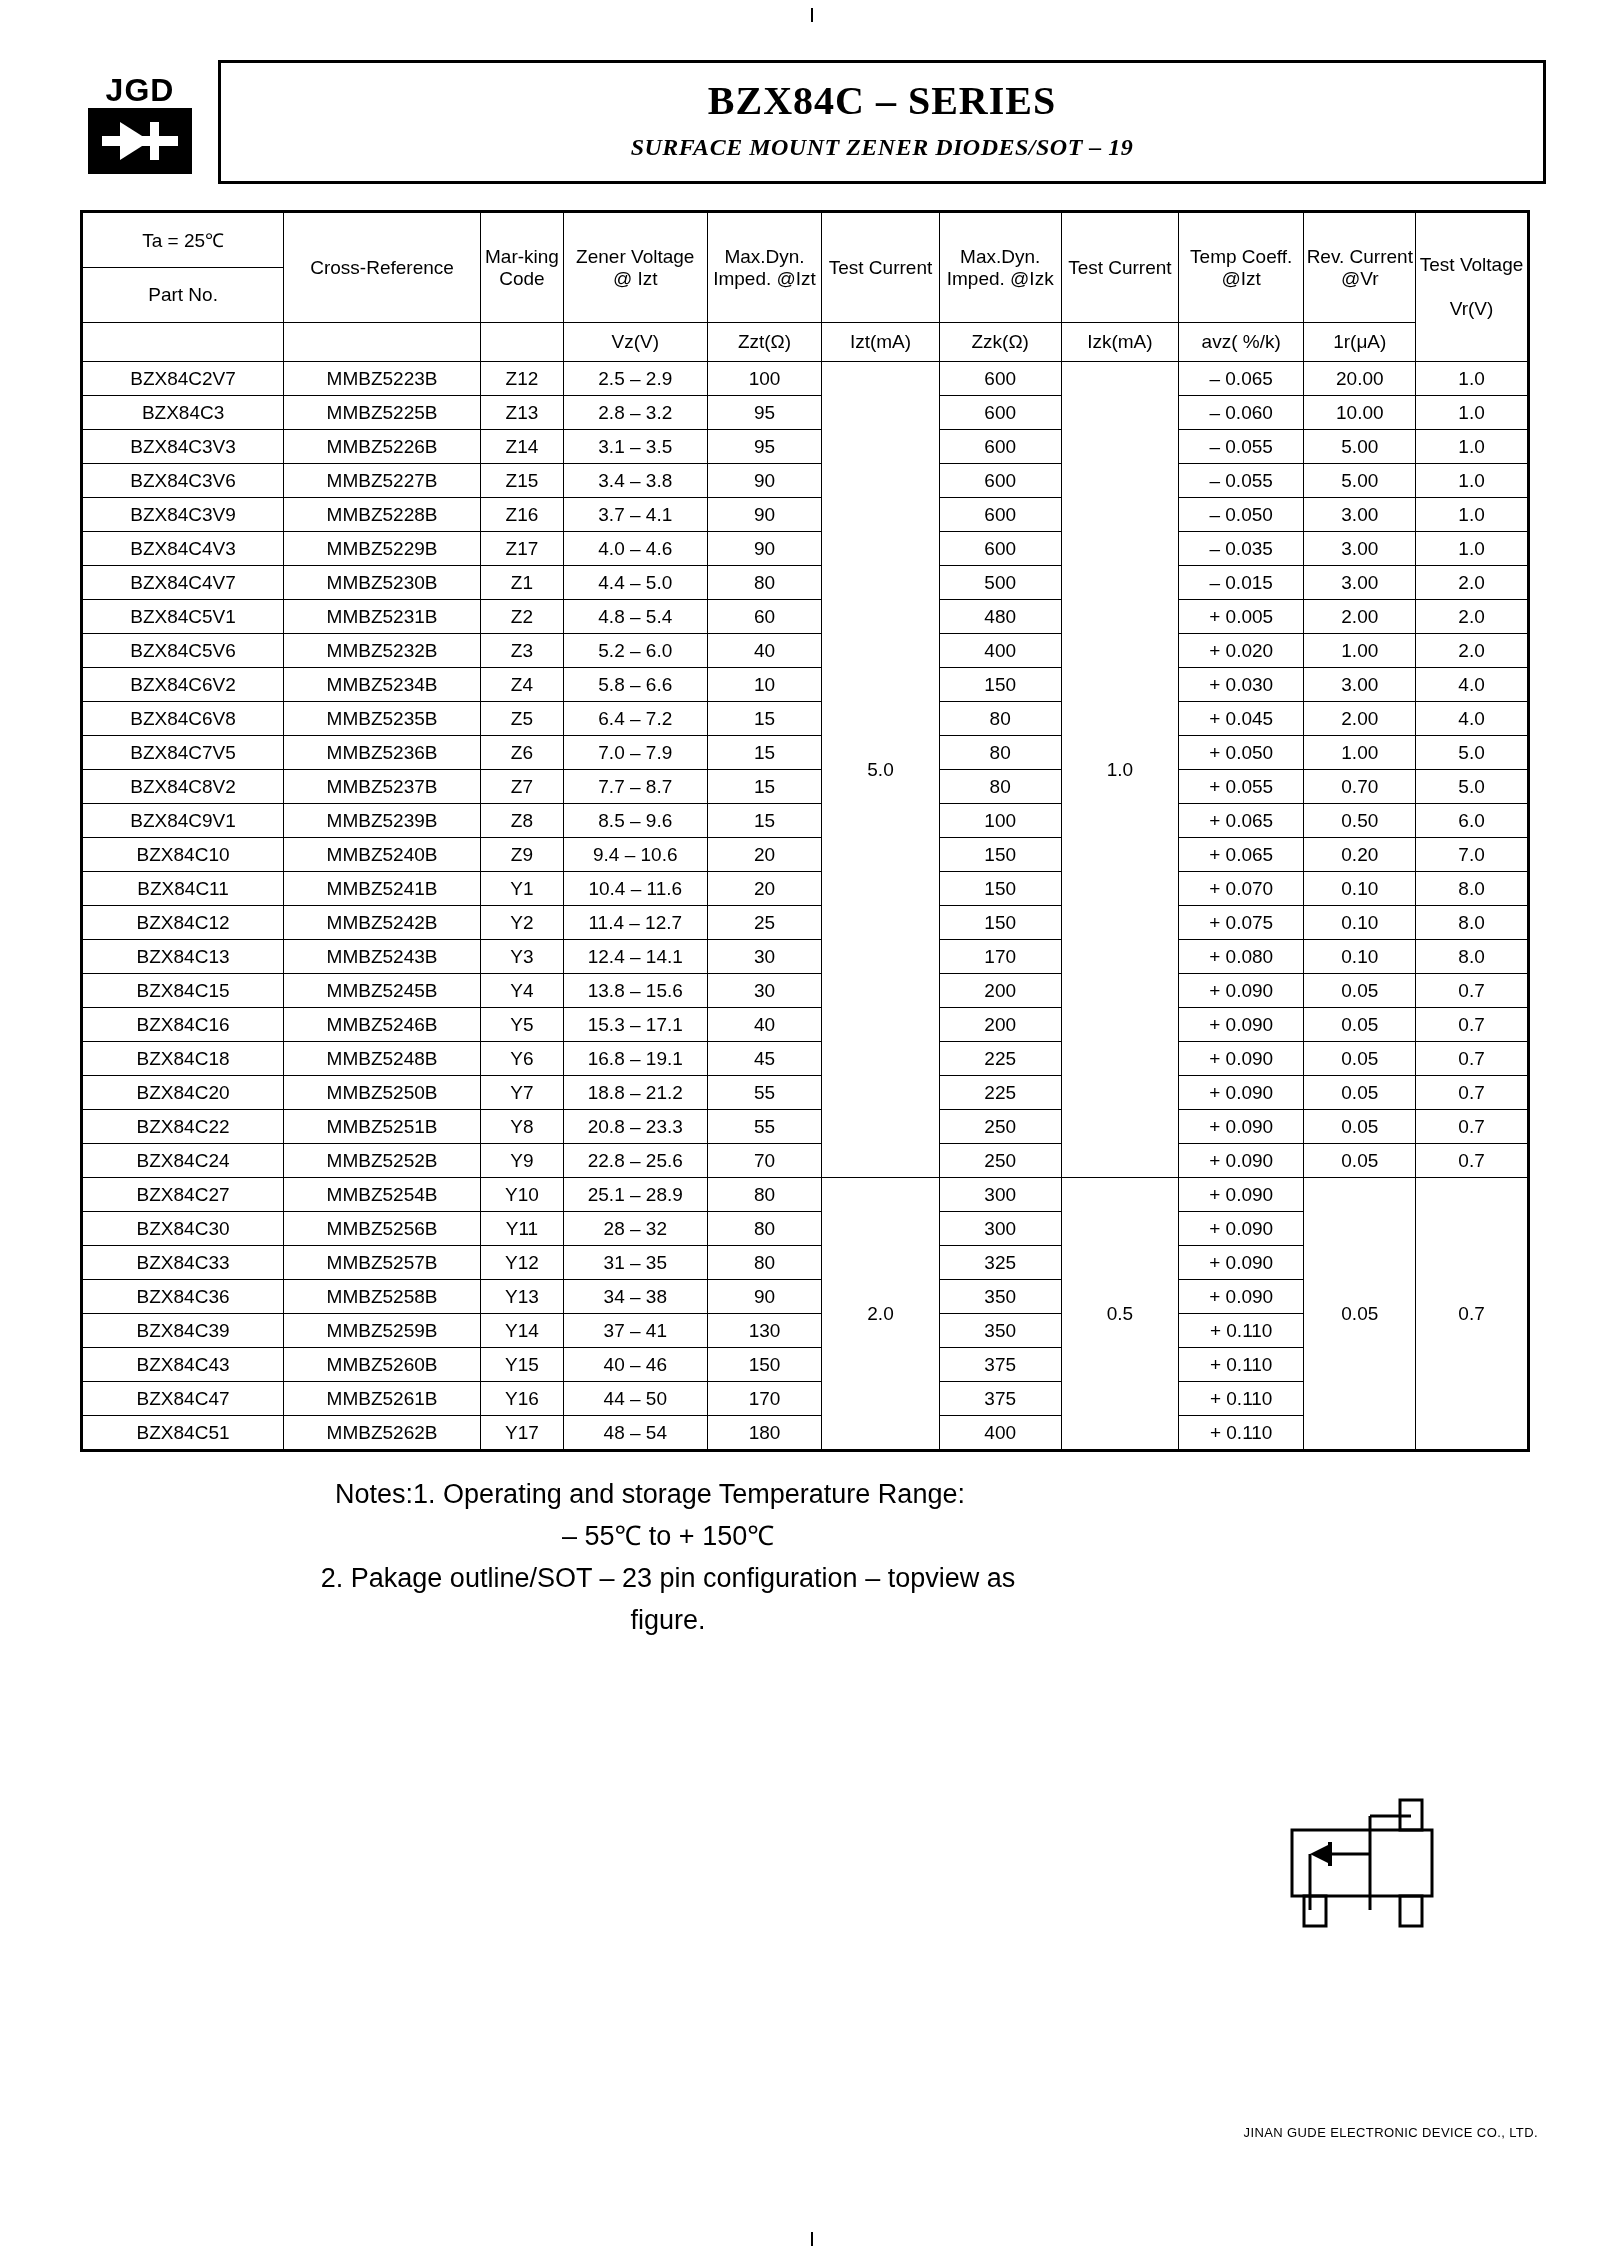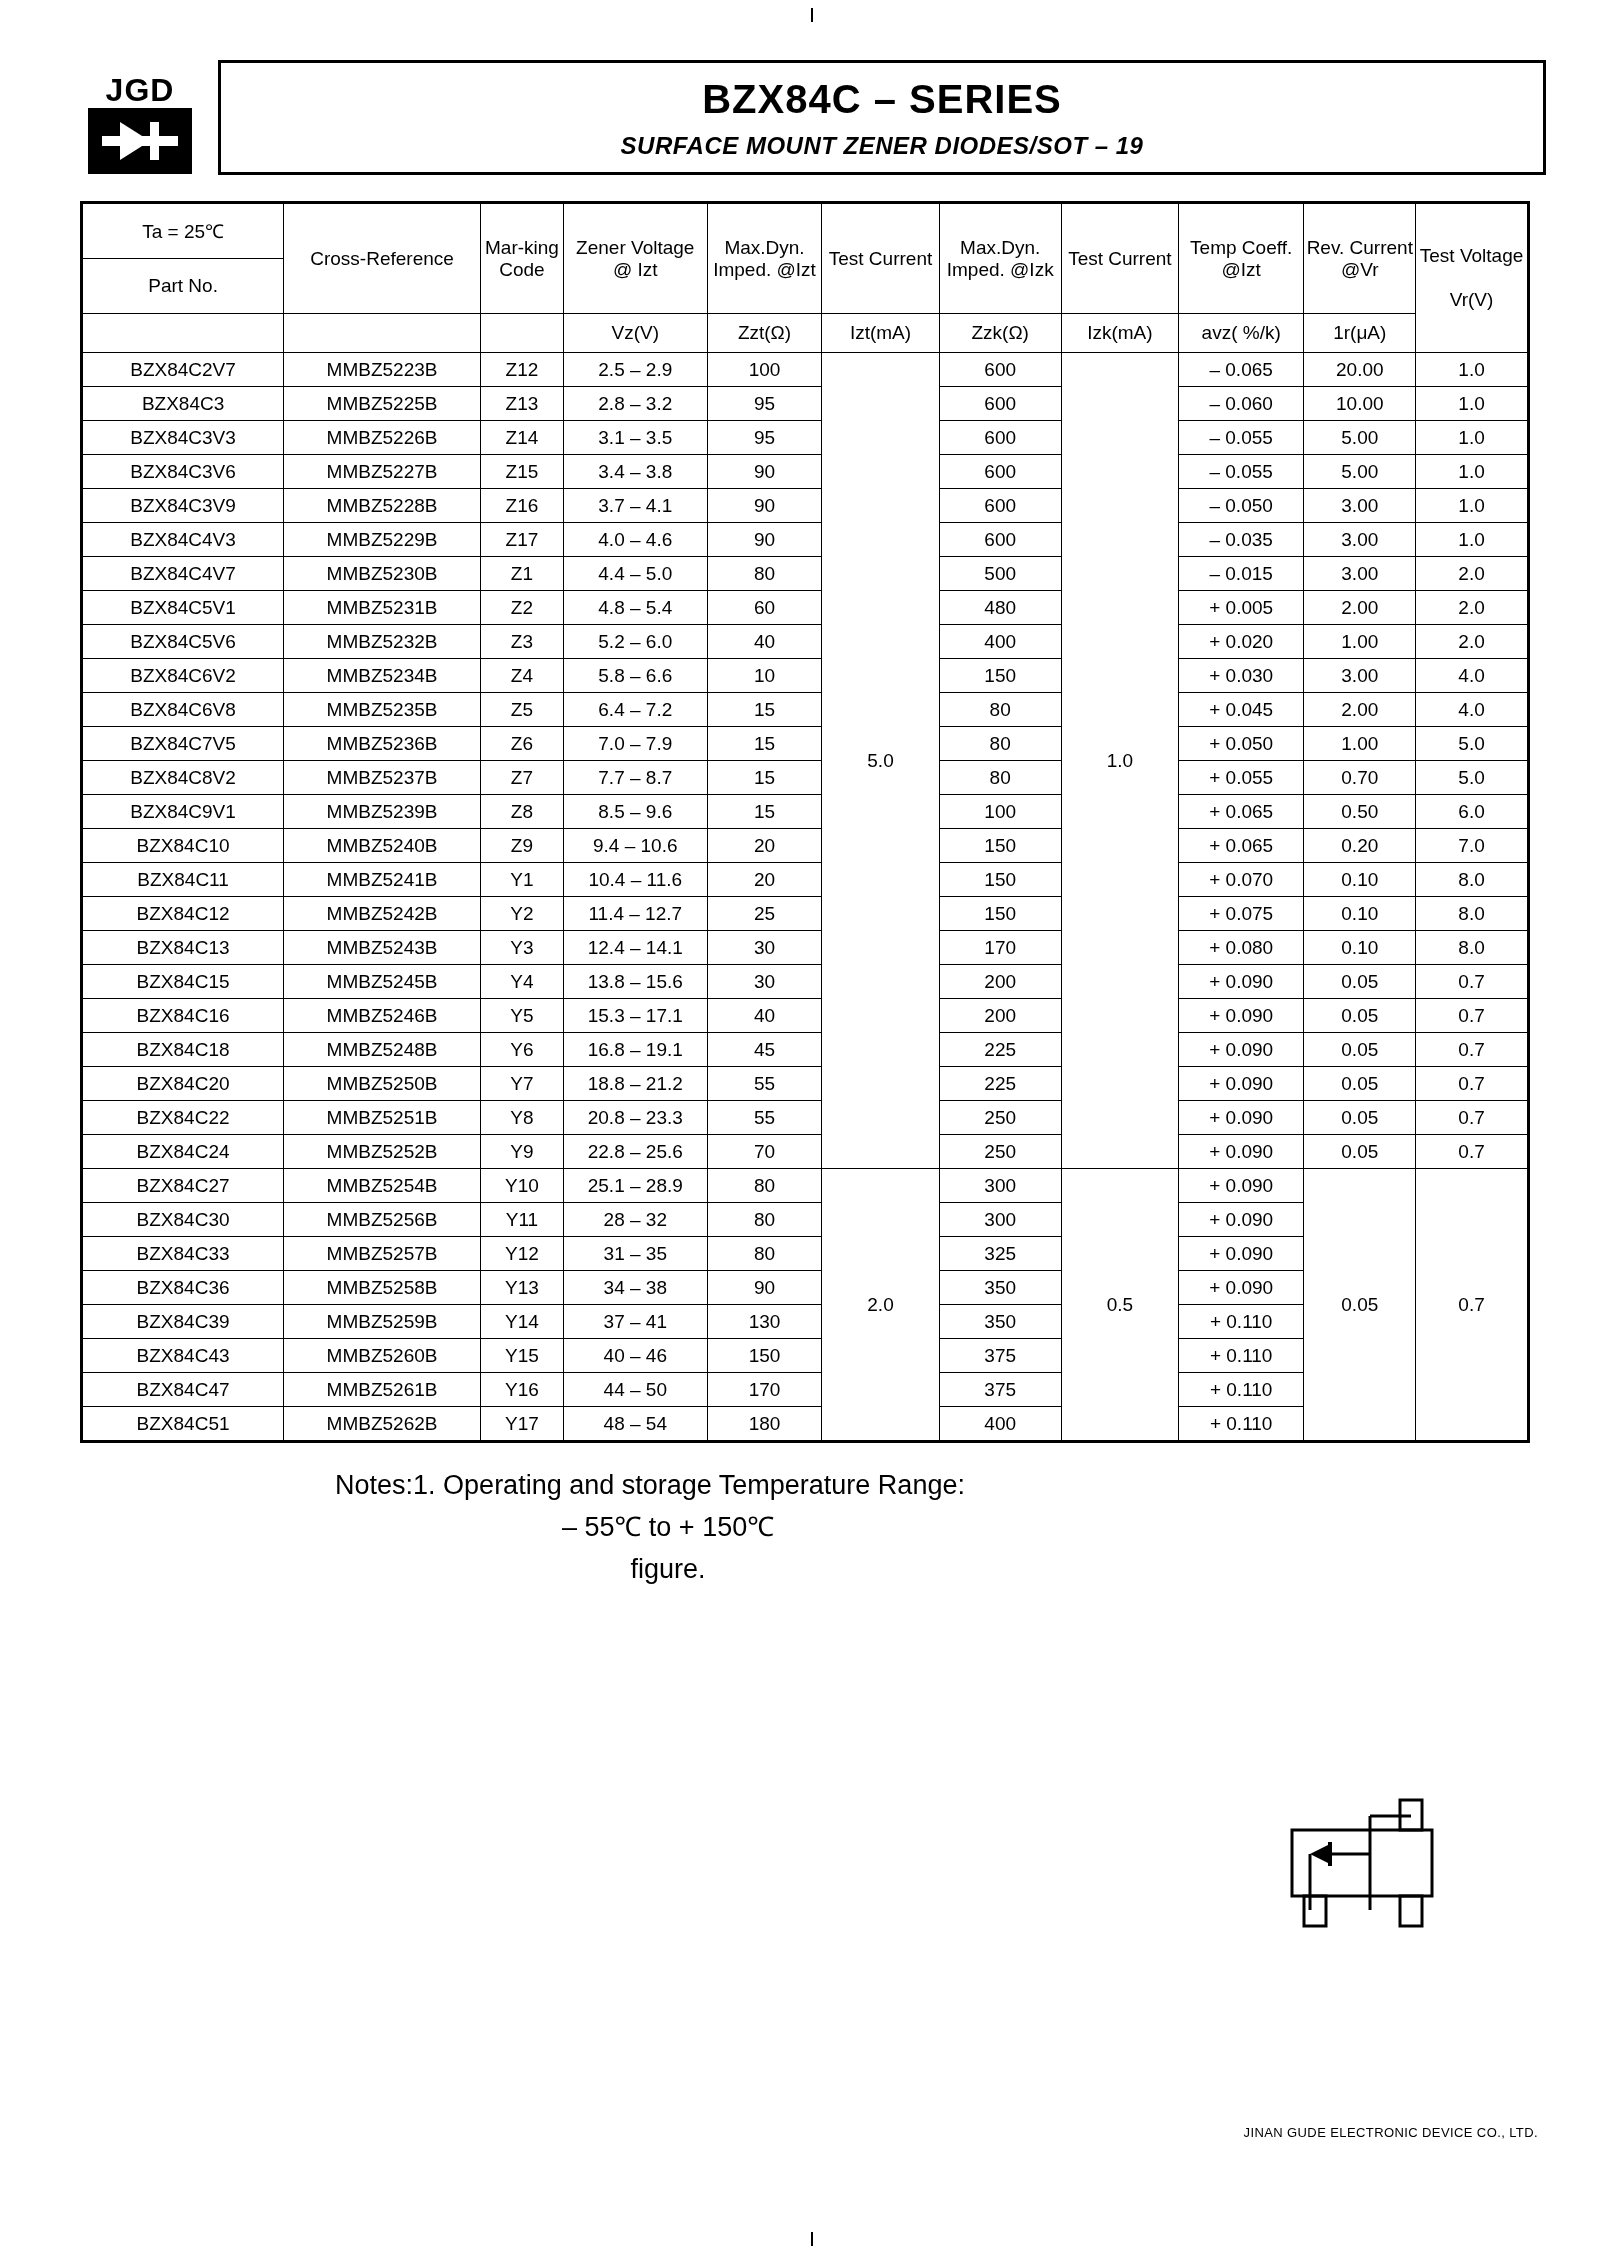--- a/index.html
+++ b/index.html
@@ -75,22 +75,23 @@
     width: 9px;
     height: 38px;
     background: #fff;
   }
 
   .title-box {
     flex: 1;
     border: 3px solid #000;
     margin-left: 18px;
     margin-right: 16px;
-    padding: 14px 0 12px 0;
+    padding: 14px 0 20px 0;
     text-align: center;
+    font-family: Liberation Serif, serif;
   }
   .title-main {
     font-size: 40px;
     font-weight: bold;
     letter-spacing: 1px;
     margin-bottom: 10px;
   }
   .title-sub {
     font-size: 24px;
     font-weight: bold;
@@ -603,20 +604,21 @@
           <td class="data">180</td>
           <td class="data">400</td>
           <td class="data">+ 0.110</td>
         </tr>
       </tbody>
   </table>
 
   <div class="notes">
     <div>Notes:1. Operating and storage Temperature Range:</div>
     <div class="line2">– 55℃ to  + 150℃</div>
+    <div class="line3">2. Pakage outline/SOT – 23 pin configuration – topview as</div>
     <div class="line4">figure.</div>
   </div>
 
   <div class="fig">
     <svg width="240" height="150" viewBox="0 0 240 150">
       <rect x="40" y="38" width="140" height="66" fill="none" stroke="#000" stroke-width="3"></rect>
       <rect x="148" y="8" width="22" height="30" fill="none" stroke="#000" stroke-width="3"></rect>
       <rect x="52" y="104" width="22" height="30" fill="none" stroke="#000" stroke-width="3"></rect>
       <rect x="148" y="104" width="22" height="30" fill="none" stroke="#000" stroke-width="3"></rect>
       <polygon points="58,62 78,52 78,72" fill="#000"></polygon>

